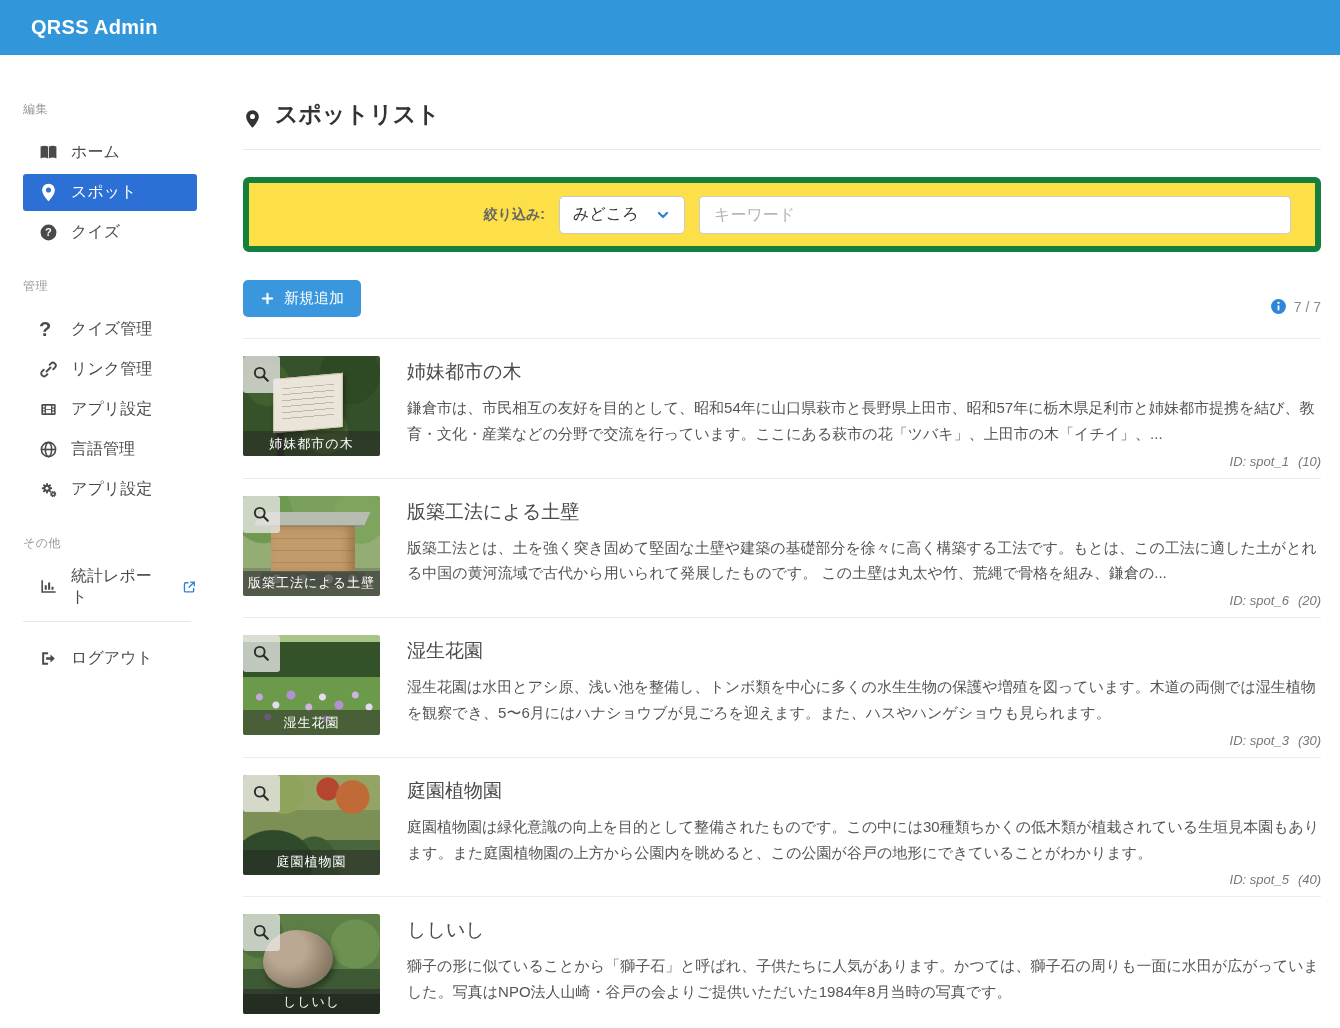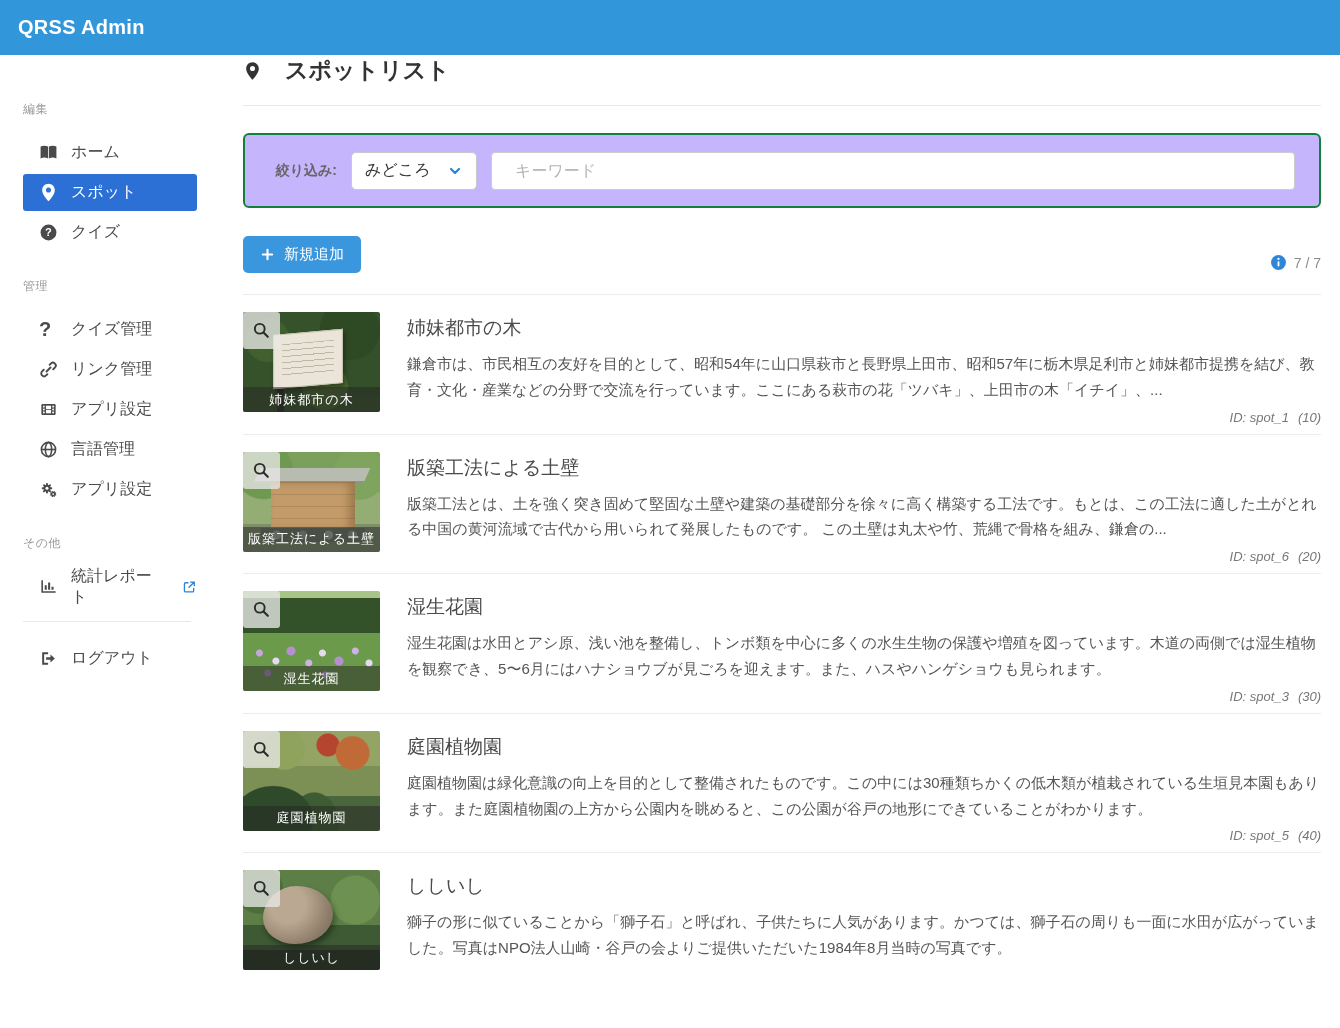--- a/index.html
+++ b/index.html
@@ -1,20 +1,20 @@
 <!DOCTYPE html>
 <html lang="ja"><head>
 <meta charset="utf-8">
 <style>
   * { margin:0; padding:0; box-sizing:border-box; }
   html,body { width:1340px; height:1028px; overflow:hidden; background:#fff;
     font-family:"Liberation Sans","DejaVu Sans",sans-serif; color:#444; }
 
   
-  .topbar { height:55px; background:#3296DB; display:flex; align-items:center; padding:0 18px; }
+  .topbar { height:55px; background:#3296DB; display:flex; align-items:center; padding:0 31px; }
   .topbar .brand { color:#fff; font-size:20px; font-weight:bold; letter-spacing:.3px; }
 
   
   .shell { display:flex; height:973px; }
   .sidebar { width:222px; flex-shrink:0; padding:46px 0 0 23px; }
   .main { flex:1; padding:0 19px 0 21px; }
 
   
   .side-label { font-size:12px; color:#9a9a9a; margin-bottom:16px; letter-spacing:.5px; }
   .side-item { width:174px; height:37px; display:flex; align-items:center; gap:13px;
@@ -22,35 +22,35 @@
   .side-item.active { background:#2C70D6; color:#fff; }
   .side-item .ic { width:19px; height:19px; display:inline-flex; flex-shrink:0; }
   .side-item .ic svg { width:100%; height:100%; }
   .side-section { margin-bottom:27px; }
   .side-divider { width:168px; border:none; border-top:1px solid #e8e8e8; margin:16px 0 18px 0; }
   .ext-ic { width:16px; height:16px; display:inline-flex; margin-left:9px; color:#2F80D7; }
   .ext-ic svg { width:100%; height:100%; }
   .qmark { font-size:20px; font-weight:bold; line-height:19px; width:19px; text-align:center; }
 
   
-  .page-head { display:flex; align-items:center; gap:23px; }
+  .page-head { margin-top:44px; display:flex; align-items:flex-end; gap:13px; }
   .page-head .pin { width:19px; height:22px; color:#333; display:inline-flex; }
   .page-head .pin svg { width:100%; height:100%; }
   .page-title { font-size:23px; font-weight:bold; color:#333; }
   .rule { border:none; border-top:1px solid #e9e9e9; margin-top:19px; }
 
   
-  .filter-card { margin-top:27px; height:75px; background:#c4b5fd; border:2px solid #15803d;
+  .filter-card { margin-top:27px; height:75px; background:#fde047; border:6px solid #15803d;
     border-radius:6px; display:flex; align-items:center; justify-content:flex-end; padding-right:24px; gap:14px; }
   .filter-label { font-size:14px; font-weight:bold; color:#666; }
   .select-box { width:126px; height:38px; background:#fff; border:1px solid #c9c9c9; border-radius:5px;
     display:flex; align-items:center; justify-content:space-between; padding:0 13px; font-size:16px; color:#333; cursor:pointer; }
   .select-box .chev { width:16px; height:16px; color:#2F80D7; display:inline-flex; }
   .select-box .chev svg { width:100%; height:100%; }
-  .kw-input { width:804px; height:38px; border:1px solid #ccc; border-radius:4px; padding:0 23px;
+  .kw-input { width:592px; height:38px; border:1px solid #ccc; border-radius:4px; padding:0 14px;
     font-size:16px; color:#333; background:#fff; font-family:inherit; }
   .kw-input::placeholder { color:#b4b4b4; }
 
   
   .add-row { margin-top:28px; display:flex; justify-content:space-between; align-items:flex-end; }
   .btn-add { height:37px; padding:0 17px; background:#3A97DE; border:none; border-radius:5px; color:#fff;
     font-size:15px; display:inline-flex; align-items:center; gap:9px; cursor:pointer; font-family:inherit; }
   .btn-add .plus { width:15px; height:15px; display:inline-flex; }
   .btn-add .plus svg { width:100%; height:100%; }
   .count-wrap { display:flex; align-items:center; gap:7px; font-size:14px; color:#8a8a8a; padding-bottom:2px; }

